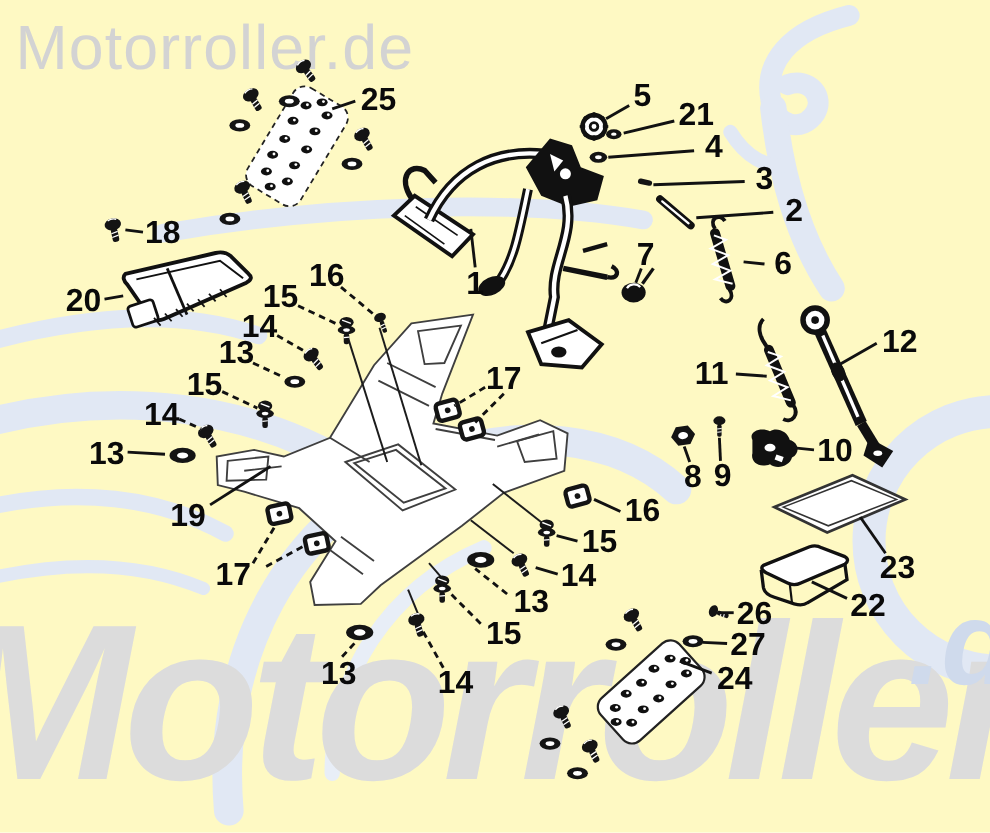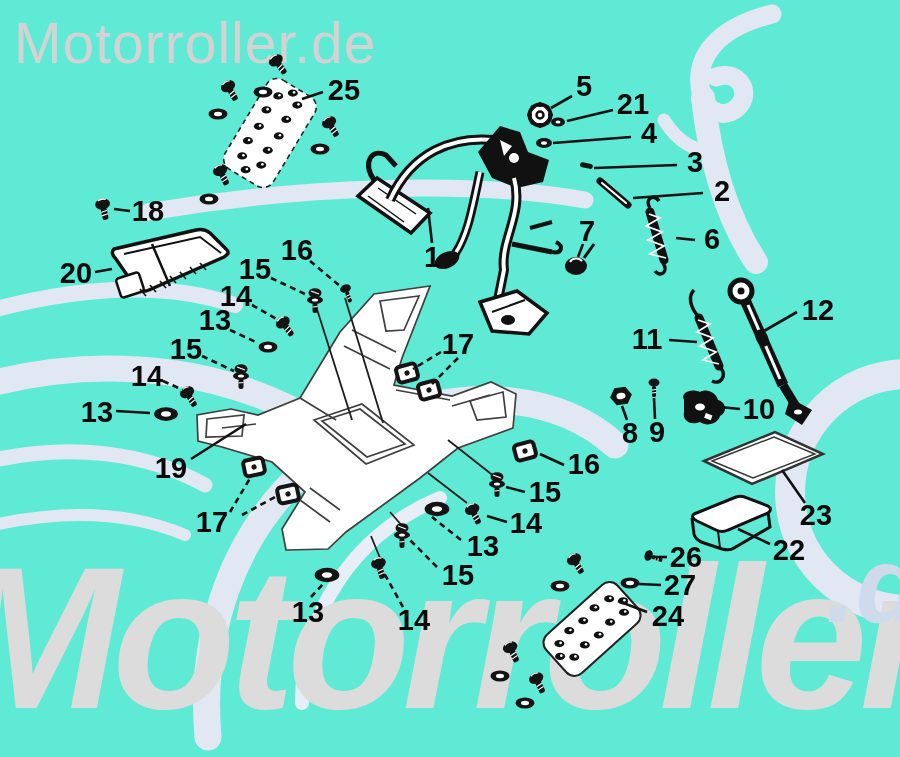--- a/index.html
+++ b/index.html
@@ -1,16 +1,16 @@
 <!DOCTYPE html>
 <html><head>
 <meta charset="utf-8">
 <style>
   html,body{margin:0;padding:0;background:#fff;}
-  .stage{position:relative;width:900px;height:757px;background:#5eead4;overflow:hidden;
+  .stage{position:relative;width:900px;height:757px;background:#fef9c3;overflow:hidden;
          font-family:"Liberation Sans",sans-serif;}
   svg{display:block;}
   .wm-logo{font:500 57px "Liberation Sans",sans-serif;fill:#d3d3d3;letter-spacing:1px;}
   .wm-big{font:italic 700 202px "Liberation Sans",sans-serif;fill:#dcdcdc;letter-spacing:-8px;}
   .wm-de{font:italic 700 108px "Liberation Sans",sans-serif;fill:#cfdaec;}
   .callout{font:700 29px "Liberation Sans",sans-serif;fill:#0a0a0a;text-anchor:middle;}
   .leader{stroke:#121212;stroke-width:2.6;fill:none;}
   .leader.dash{stroke-dasharray:6 4.5;}
   .panel-line{stroke:#3f3f3f;stroke-width:1.7;fill:none;}
   .panel-fill{stroke:#3f3f3f;stroke-width:1.7;fill:#ffffff;}

